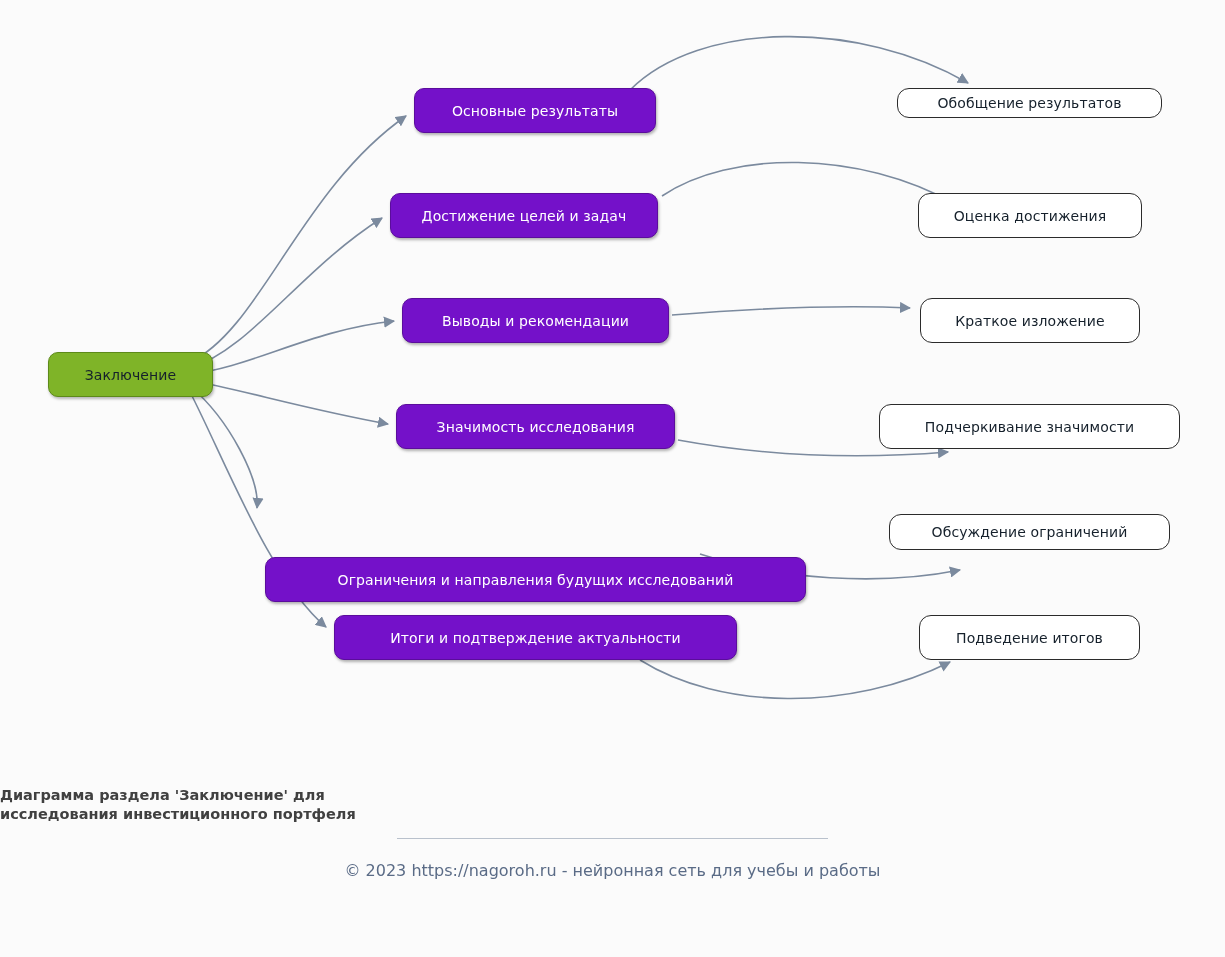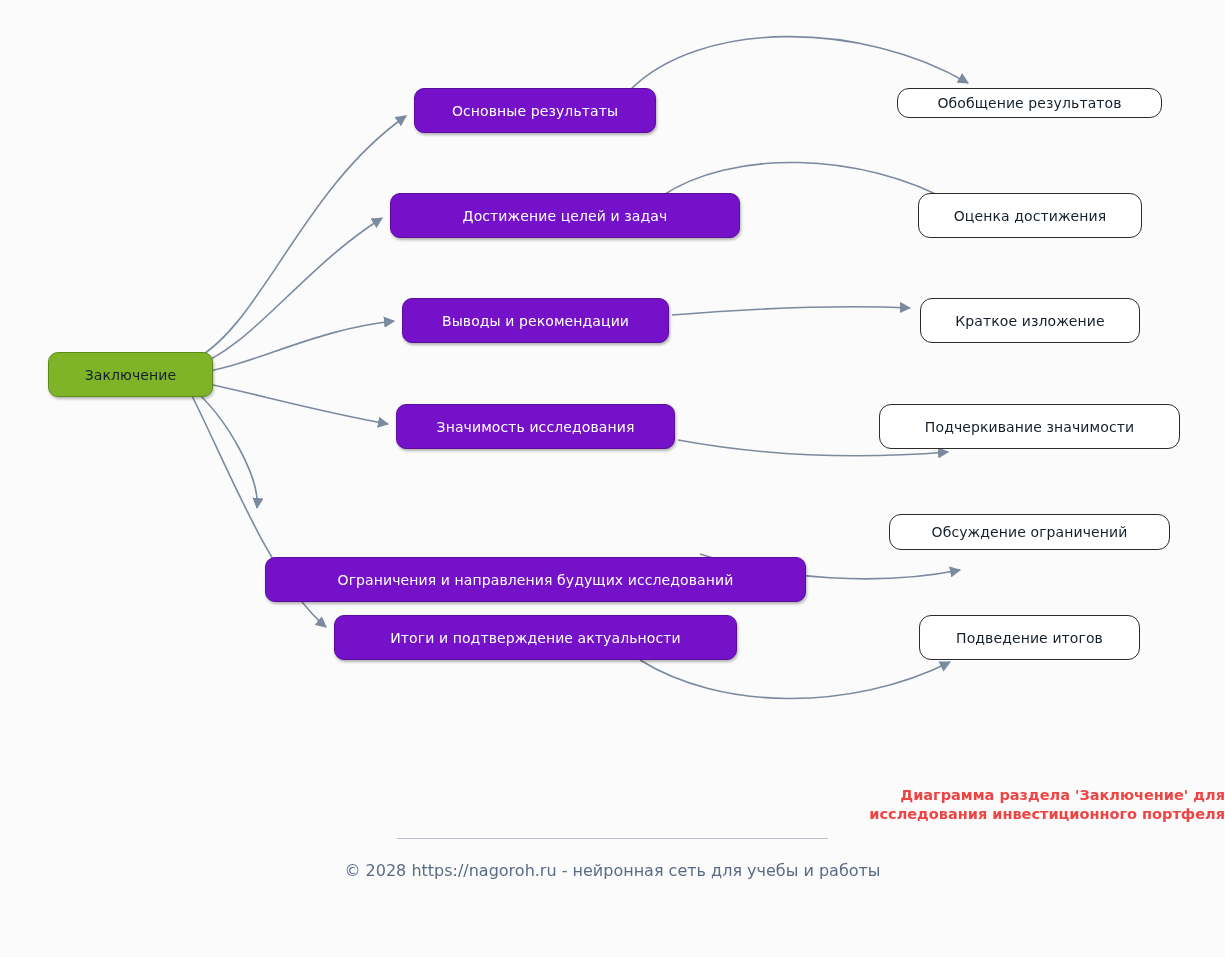--- a/index.html
+++ b/index.html
@@ -45,24 +45,24 @@
   }
   .node-leaf {
     background: #ffffff;
     border: 1px solid #2b2b2b;
     color: #15202b;
     border-radius: 12px;
   }
   .caption {
     position: absolute;
     width: 100%;
-    text-align: right;
+    text-align: left;
     font-size: 14.5px;
     font-weight: bold;
-    color: #ef4444;
+    color: #404040;
     line-height: 19px;
   }
   .caption-line2 { }
   .divider {
     position: absolute;
     left: 397px;
     top: 838px;
     width: 431px;
     height: 1px;
     background: #b9c1cc;
@@ -101,21 +101,21 @@
   </g>
 </svg>
 
 <div class="node node-root" style="left:48px; top:352px; width:165px; height:45px;">
   <span>Заключение</span>
 </div>
 
 <div class="node node-branch" style="left:414px; top:88px; width:242px; height:45px;">
   <span>Основные результаты</span>
 </div>
-<div class="node node-branch" style="left:390px; top:193px; width:350px; height:45px;align-items:center;">
+<div class="node node-branch" style="left:390px; top:193px; width:268px; height:45px;align-items:center;">
   <span>Достижение целей и задач</span>
 </div>
 <div class="node node-branch" style="left:402px; top:298px; width:267px; height:45px;">
   <span>Выводы и рекомендации</span>
 </div>
 <div class="node node-branch" style="left:396px; top:404px; width:279px; height:45px;">
   <span>Значимость исследования</span>
 </div>
 <div class="node node-branch" style="left:265px; top:514px; width:541px; height:45px;margin-top:43px;">
   <span>Ограничения и направления будущих исследований</span>
@@ -139,13 +139,13 @@
 <div class="node node-leaf" style="left:889px; top:514px; width:281px; height:36px;">
   <span>Обсуждение ограничений</span>
 </div>
 <div class="node node-leaf" style="left:919px; top:615px; width:221px; height:45px;">
   <span>Подведение итогов</span>
 </div>
 
 <div class="caption" style="top:786px;">Диаграмма раздела 'Заключение' для</div>
 <div class="caption caption-line2" style="top:805px;">исследования инвестиционного портфеля</div>
 <div class="divider"></div>
-<div class="footer" style="top:861px;">© 2028 https://nagoroh.ru - нейронная сеть для учебы и работы</div>
+<div class="footer" style="top:861px;">© 2023 https://nagoroh.ru - нейронная сеть для учебы и работы</div>
 
 </body></html>

